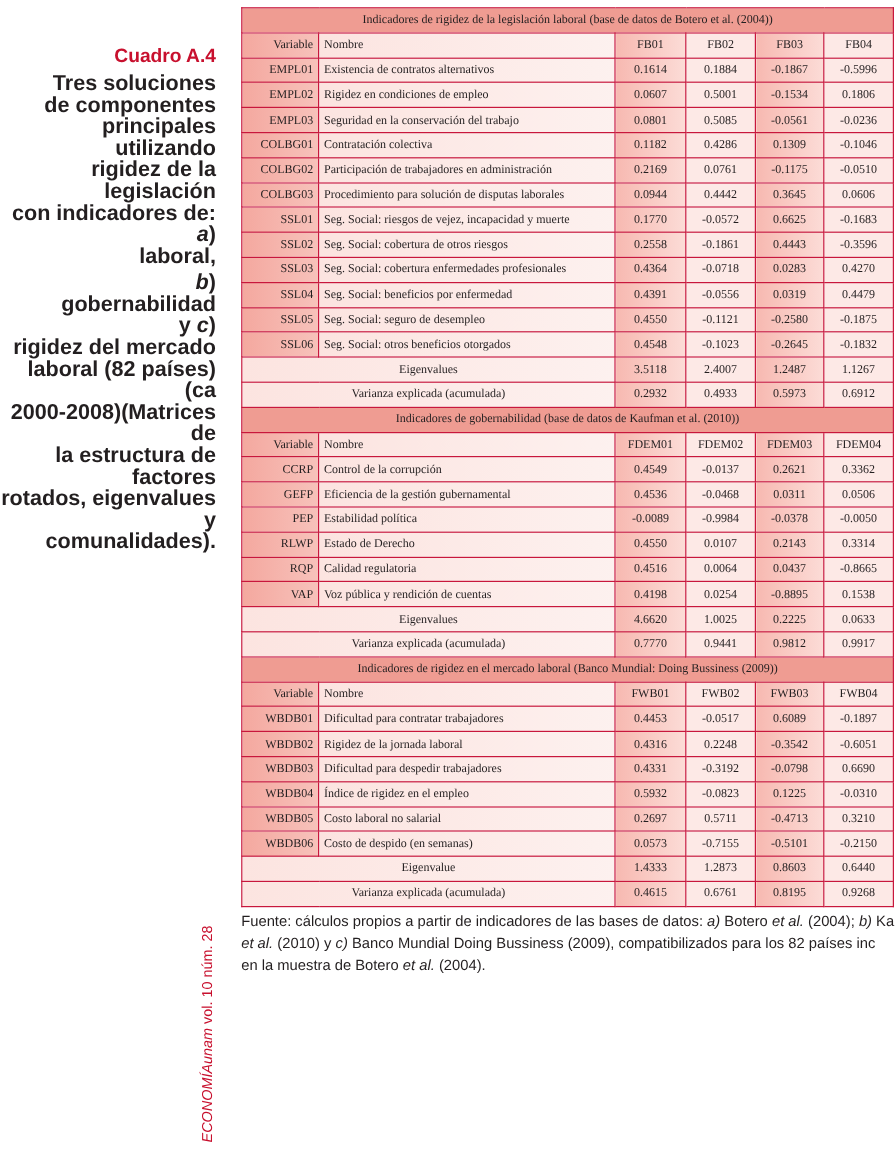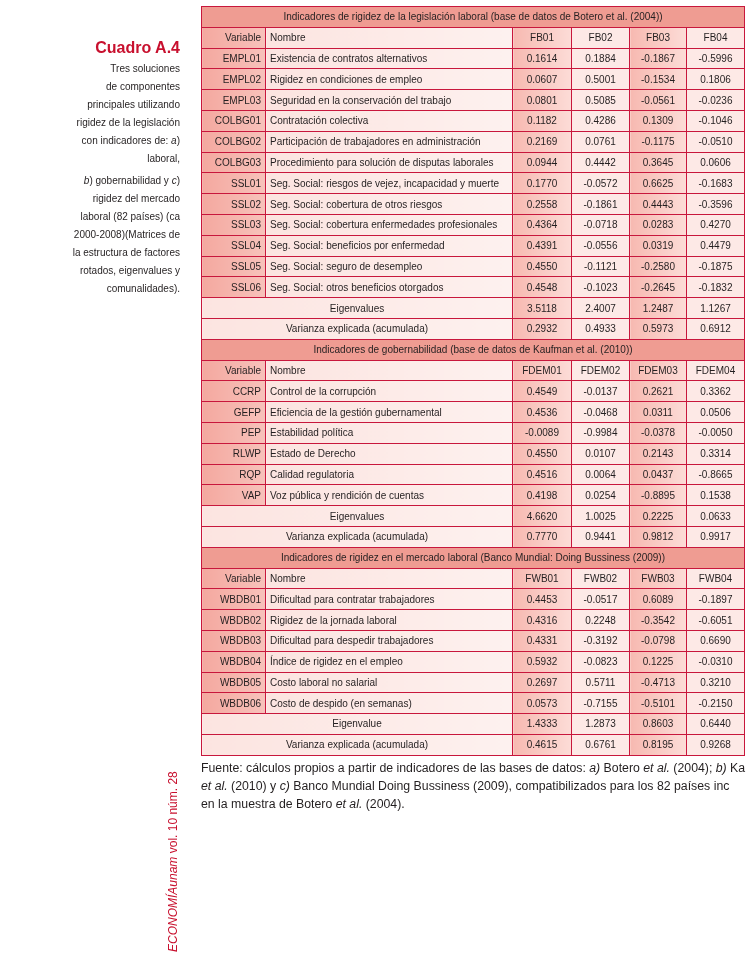--- a/index.html
+++ b/index.html
@@ -1,26 +1,26 @@
 <!DOCTYPE html>
 <html><head>
 <meta charset="utf-8">
 <style>
   html, body { margin:0; padding:0; }
   body { width:746px; height:960px; background:#ffffff; position:relative; overflow:hidden;
          font-family:"Liberation Sans", sans-serif; color:#231f20; }
   .caption { position:absolute; left:0; top:6px; width:180px; text-align:right;margin-top:32px; }
   .caption-title { color:#c8102e; font-weight:bold; font-size:16px; line-height:20px; margin-bottom:2px; }
-  .caption-text { font-size:10px; line-height:18px; }
+  .caption-text { font-size:18px; line-height:18px;font-weight:bold; }
   .caption-text i { font-style:italic; }
   .journal { position:absolute; left:166px; top:952px; transform-origin:left top; transform:rotate(-90deg);
              color:#c8102e; font-size:12px; white-space:nowrap; }
   .journal i { font-style:italic; }
   .tbl { position:absolute; left:201px; top:6px; border-collapse:collapse; table-layout:fixed;
-         font-size:10px; color:#231f20; }
+         font-size:10px; color:#231f20;font-family:Liberation Serif, serif; }
   .tbl td { border:1px solid #c8173c; height:19.8px; padding:0 4px; white-space:nowrap; overflow:hidden;
             background:linear-gradient(90deg,#fbdcd7,#fdeeec); }
   .tbl td.sec { background:#ef9c92; text-align:center; }
   .tbl td.var { background:linear-gradient(90deg,#f4a89f,#f7c2bb); text-align:right;margin-top:40px; }
   .tbl td.name { background:linear-gradient(90deg,#fce4e0,#fdf1ef); }
   .tbl td.num { text-align:center; background:#fde9e6; }
   .tbl td.num.alt { background:linear-gradient(90deg,#f7b9b1,#fcdcd7); }
   .tbl td.sum { background:linear-gradient(90deg,#fce4e0,#fdf1ef);text-align:center; }
   .fuente { position:absolute; left:201px; top:759px; width:600px; font-size:12.3px; line-height:18px; white-space:nowrap; }
   .fuente i { font-style:italic; }

